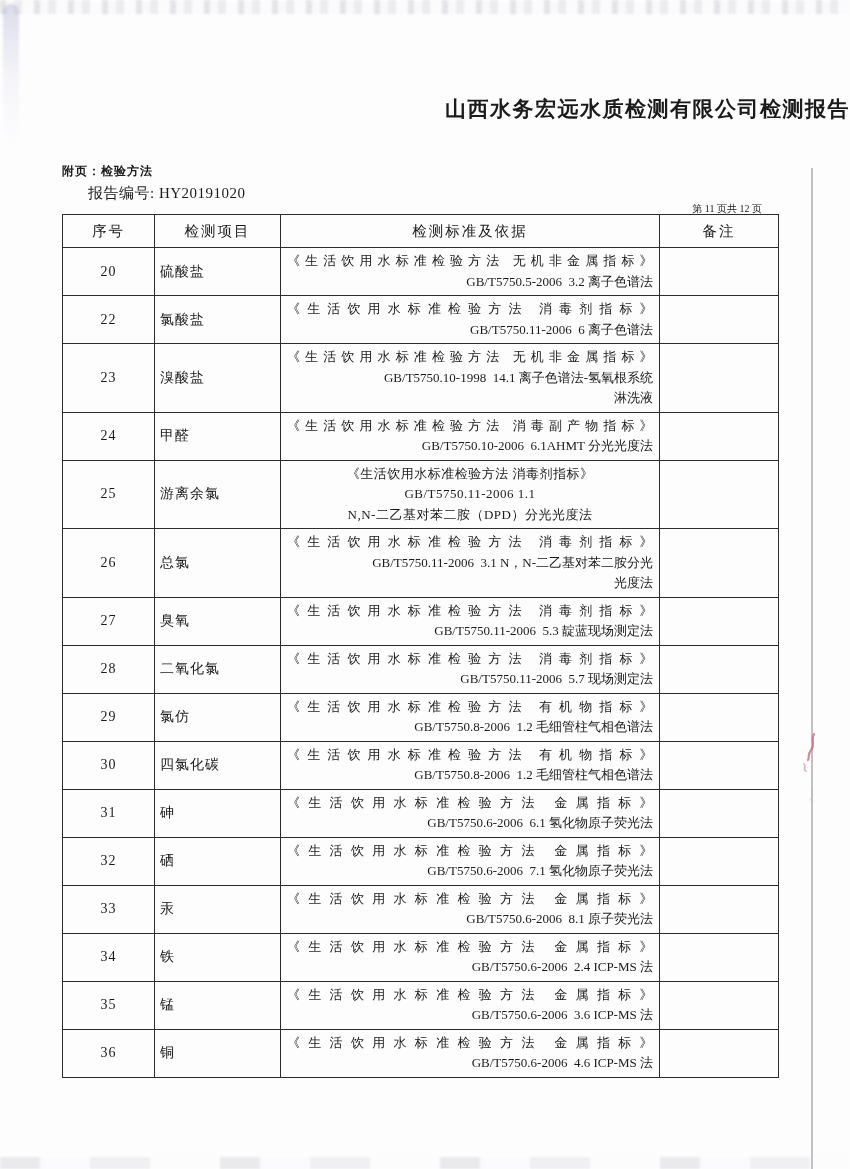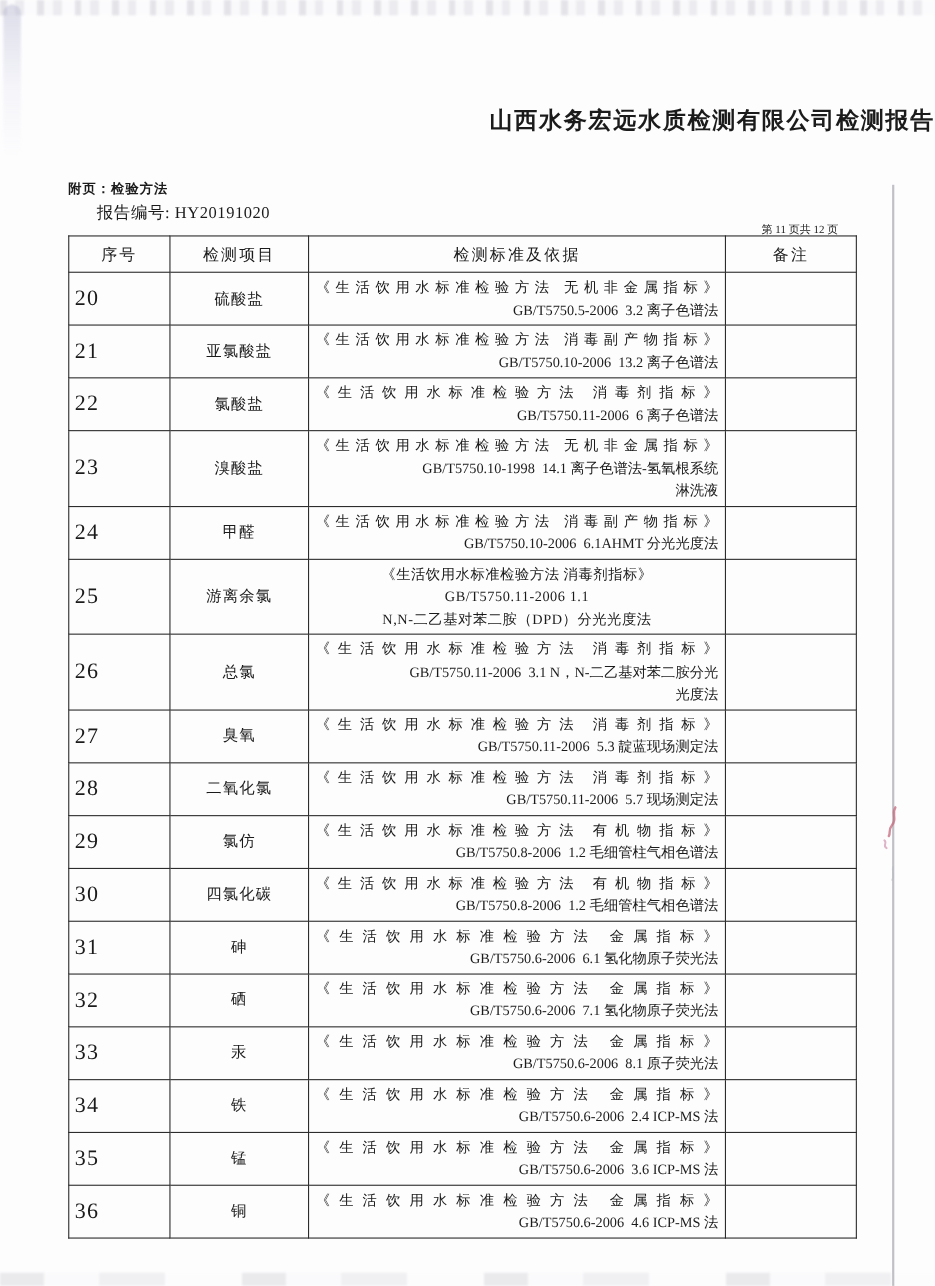--- a/index.html
+++ b/index.html
@@ -62,22 +62,22 @@
   .methods th,.methods td{
     border:1.6px solid #2c2c2c;
     padding:2px 5px;
     vertical-align:middle;
     overflow:hidden;
   }
   .methods th{
     font-weight:normal;height:28px;text-align:center;
     letter-spacing:2px;font-size:14.5px;
   }
-  td.c-no{font-size:20px;letter-spacing:1px;}
-  td.c-item{text-align:center;letter-spacing:1px;}
+  td.c-no{text-align:center;font-size:14px;letter-spacing:1px;}
+  td.c-item{text-align:left;letter-spacing:1px;}
   td.c-std{padding:3px 6px;}
   .std-line{
     line-height:20.5px;white-space:pre-wrap;
     font-size:13px;
   }
   .std-line.j{text-align:justify;text-align-last:justify;letter-spacing:.5px;}
   .std-line.c{text-align:center;letter-spacing:.5px;}
   .std-line.l{text-align:right;}
 </style>
 </head>
@@ -124,29 +124,20 @@
         <tr>
     <td class="c-no">20</td>
     <td class="c-item">硫酸盐</td>
     <td class="c-std">
             <div class="std-line j">《生活饮用水标准检验方法 无机非金属指标》</div>
             <div class="std-line l">GB/T5750.5-2006  3.2 离子色谱法</div>
           </td>
     <td class="c-remark"></td>
   </tr>
         <tr>
-    <td class="c-no">21</td>
-    <td class="c-item">亚氯酸盐</td>
-    <td class="c-std">
-            <div class="std-line j">《生活饮用水标准检验方法 消毒副产物指标》</div>
-            <div class="std-line l">GB/T5750.10-2006  13.2 离子色谱法</div>
-          </td>
-    <td class="c-remark"></td>
-  </tr>
-        <tr>
     <td class="c-no">22</td>
     <td class="c-item">氯酸盐</td>
     <td class="c-std">
             <div class="std-line j">《生活饮用水标准检验方法 消毒剂指标》</div>
             <div class="std-line l">GB/T5750.11-2006  6 离子色谱法</div>
           </td>
     <td class="c-remark"></td>
   </tr>
         <tr>
     <td class="c-no">23</td>

